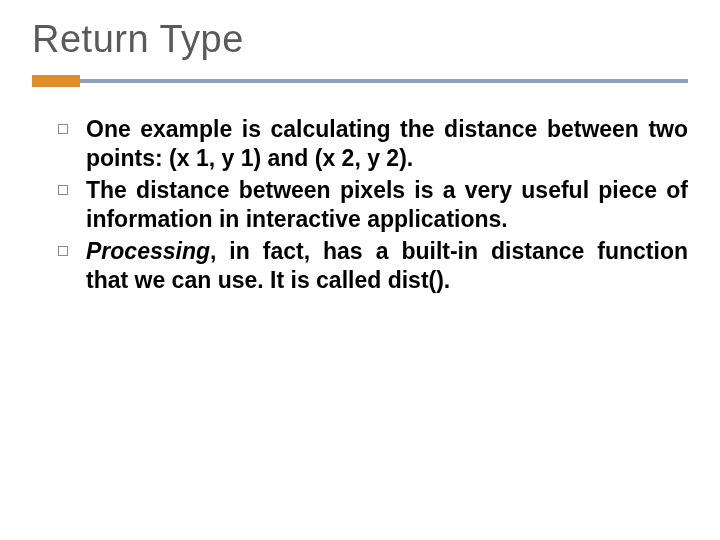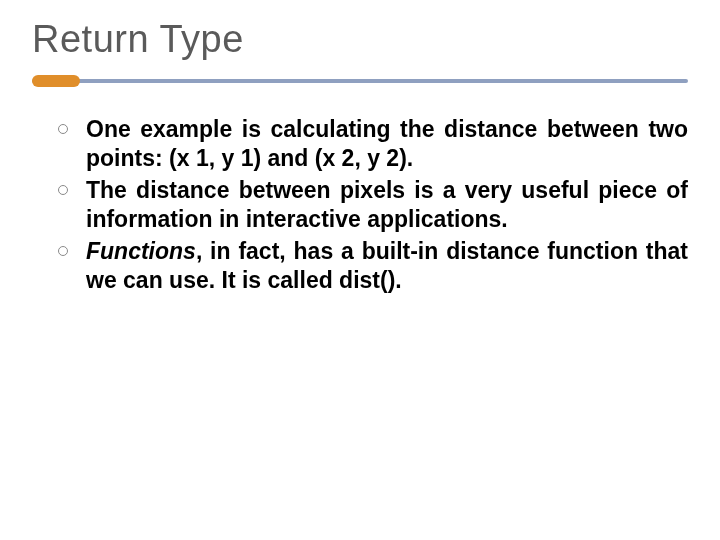--- a/index.html
+++ b/index.html
@@ -1,15 +1,15 @@
 <!DOCTYPE html>
 <html><head>
 <meta charset="utf-8">
 <style>
-  * { margin: 0; padding: 0; box-sizing: border-box; border-radius: 27px; }
+  * { margin: 0; padding: 0; box-sizing: border-box; }
   body {
     width: 720px;
     height: 540px;
     background: #ffffff;
     font-family: Arial, Helvetica, sans-serif;
     overflow: hidden;
   }
   .slide {
     width: 100%;
     height: 100%;
@@ -88,16 +88,16 @@
     <div class="bullet-item">
       <div class="bullet-box"></div>
       <div class="bullet-text">One example is calculating the distance between two points: (x 1, y 1) and (x 2, y 2).</div>
     </div>
     <div class="bullet-item">
       <div class="bullet-box"></div>
       <div class="bullet-text">The distance between pixels is a very useful piece of information in interactive applications.</div>
     </div>
     <div class="bullet-item">
       <div class="bullet-box"></div>
-      <div class="bullet-text"><em>Functions</em>, in fact, has a built-in distance function that we can use. It is called dist().</div>
+      <div class="bullet-text"><em>Processing</em>, in fact, has a built-in distance function that we can use. It is called dist().</div>
     </div>
   </div>
 </div>
 
 </body></html>

